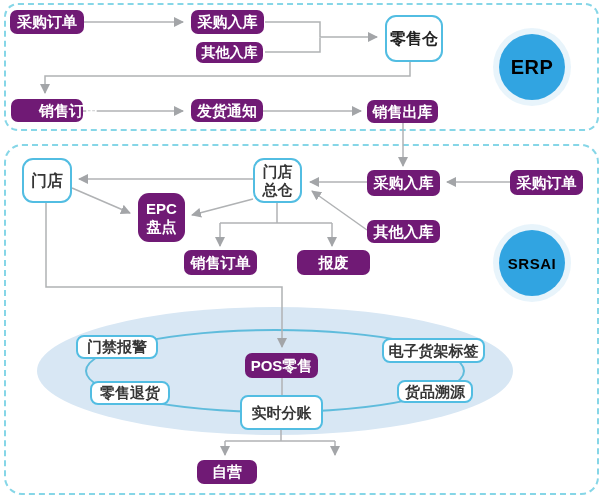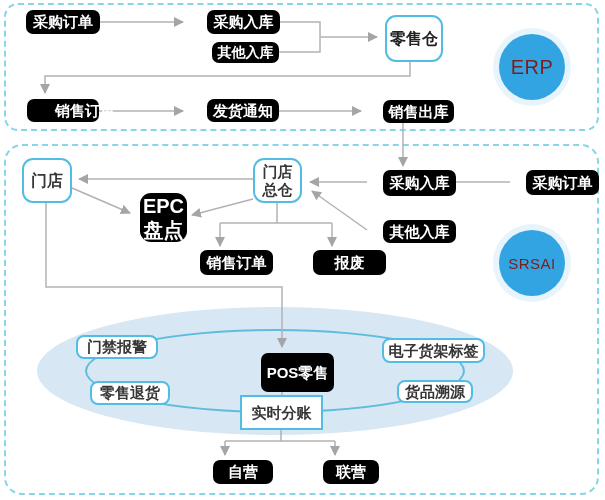--- a/index.html
+++ b/index.html
@@ -6,27 +6,27 @@
   .stage{
     position:relative;width:605px;height:500px;background:#ffffff;overflow:hidden;
     font-family:"Liberation Sans","DejaVu Sans",sans-serif;
   }
   .section{position:absolute;border:2px dashed #86d6e7;border-radius:14px;box-sizing:border-box;background:transparent;}
   .node{
     position:absolute;display:flex;align-items:center;justify-content:center;
     box-sizing:border-box;font-weight:bold;font-size:15px;text-align:center;line-height:1.2;
     white-space:nowrap;
   }
-  .blue{background:#000000;color:#ffffff;border-radius:7px;margin-left:16px;}
+  .blue{background:#701a75;color:#ffffff;border-radius:7px;}
   .white{background:#ffffff;border:2px solid #52bde2;color:#363636;border-radius:9px;}
   .tall{border-radius:11px;font-size:16px;flex-direction:column;}
   .tall .ln{display:block;}
   .circle{
-    position:absolute;border-radius:50%;background:#31a4e1;color:#7f1d1d;
-    display:flex;align-items:center;justify-content:center;font-weight:normal;
+    position:absolute;border-radius:50%;background:#31a4e1;color:#000000;
+    display:flex;align-items:center;justify-content:center;font-weight:bold;
     letter-spacing:0.5px;box-shadow:0 0 0 6px rgba(130,195,232,0.18);
   }
   .ellipse-bg{position:absolute;background:#d8e7f4;border-radius:50%;}
   .ring{position:absolute;border:2px solid #5fbcdc;border-radius:50%;box-sizing:border-box;}
   svg.edges{position:absolute;left:0;top:0;}
 </style>
 </head>
 <body>
 
 <div class="stage">
@@ -93,21 +93,21 @@
       <span>ERP</span>
     </div>
 
   <div class="node white tall" style="left:22px;top:158px;width:50px;height:45px;">
       <span class="ln">门店</span>
     </div>
   <div class="node white tall" style="left:253px;top:158px;width:49px;height:45px;font-size:15px;">
     <span class="ln">门店</span>
     <span class="ln">总仓</span>
   </div>
-  <div class="node blue tall" style="left:124px;top:193px;width:47px;height:49px;font-size:20px;">
+  <div class="node blue tall" style="left:138px;top:193px;width:47px;height:49px;font-size:15px;">
     <span class="ln">EPC</span>
     <span class="ln">盘点</span>
   </div>
   <div class="node blue" style="left:367px;top:170px;width:73px;height:26px;">
       <span>采购入库</span>
     </div>
   <div class="node blue" style="left:510px;top:170px;width:73px;height:25px;">
       <span>采购订单</span>
     </div>
   <div class="node blue" style="left:367px;top:220px;width:73px;height:23px;">
@@ -119,36 +119,33 @@
   <div class="node blue" style="left:297px;top:250px;width:73px;height:25px;">
       <span>报废</span>
     </div>
   <div class="circle" style="left:499px;top:230px;width:66px;height:66px;font-size:15px;">
       <span>SRSAI</span>
     </div>
 
   <div class="node white" style="left:76px;top:335px;width:82px;height:24px;border-radius:8px;">
       <span>门禁报警</span>
     </div>
-  <div class="node blue" style="left:245px;top:353px;width:73px;height:39px;">
+  <div class="node blue" style="left:245px;top:353px;width:73px;height:25px;">
       <span>POS零售</span>
     </div>
   <div class="node white" style="left:382px;top:338px;width:103px;height:25px;border-radius:8px;">
       <span>电子货架标签</span>
     </div>
   <div class="node white" style="left:90px;top:381px;width:80px;height:24px;border-radius:8px;">
       <span>零售退货</span>
     </div>
-  <div class="node white" style="left:240px;top:395px;width:83px;height:35px;border-radius:0;">
+  <div class="node white" style="left:240px;top:395px;width:83px;height:35px;border-radius:8px;">
       <span>实时分账</span>
     </div>
   <div class="node white" style="left:397px;top:380px;width:76px;height:23px;border-radius:8px;">
       <span>货品溯源</span>
     </div>
 
   <div class="node blue" style="left:197px;top:460px;width:60px;height:24px;">
       <span>自营</span>
     </div>
-  <div class="node blue" style="left:307px;top:460px;width:56px;height:24px;">
-      <span>联营</span>
-    </div>
 
 </div>
 
 </body></html>

